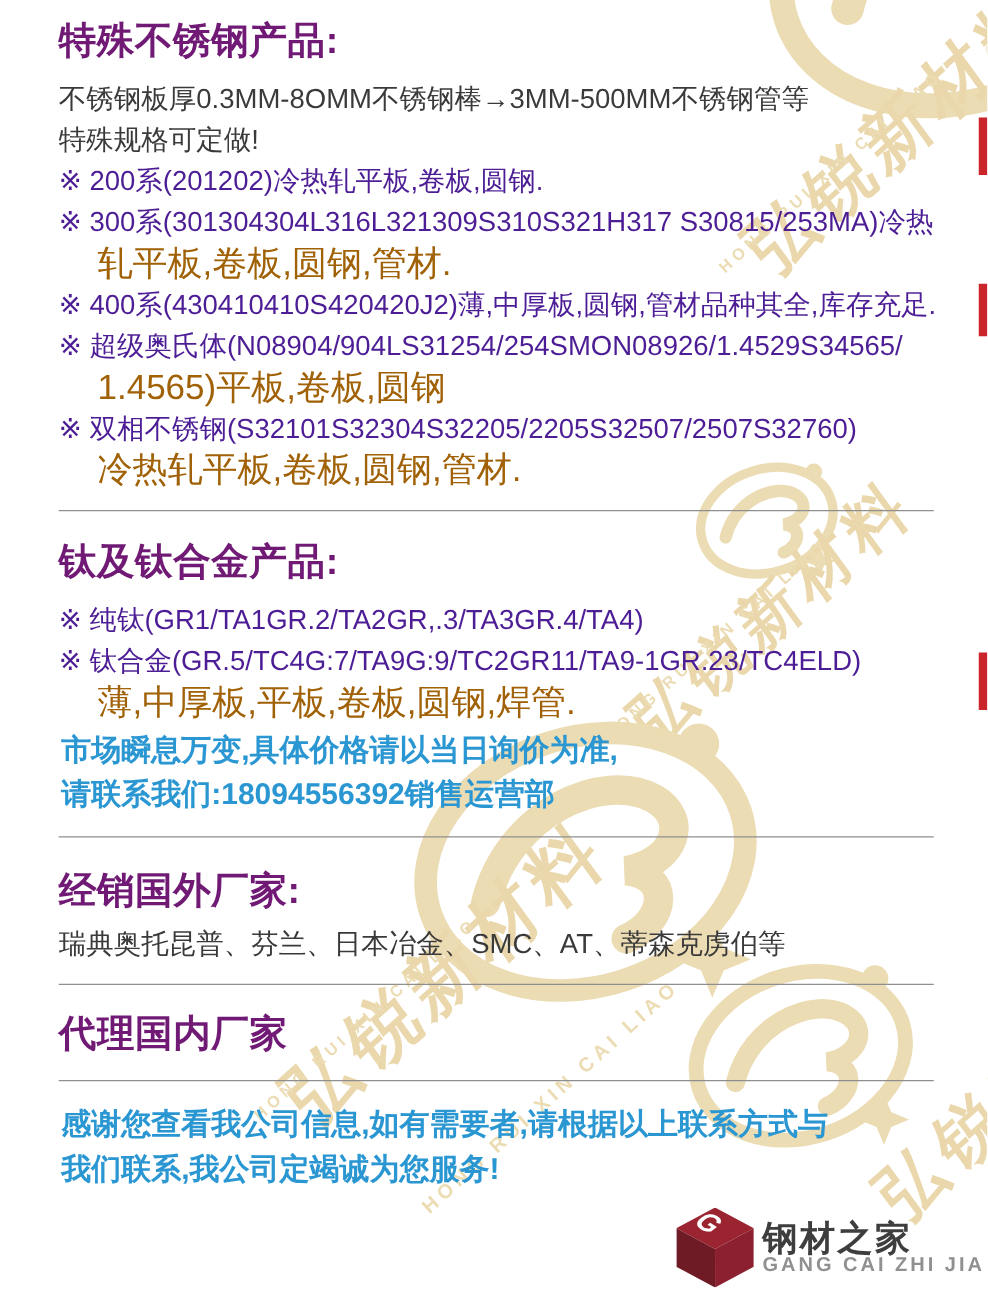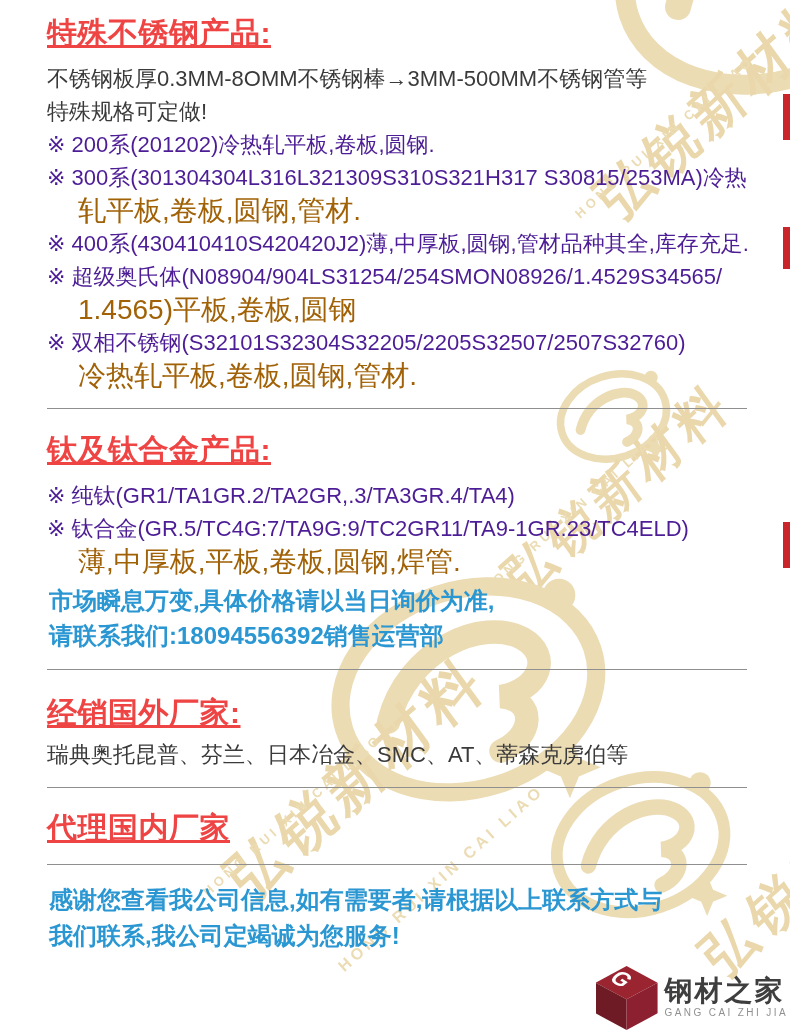--- a/index.html
+++ b/index.html
@@ -17,22 +17,22 @@
     letter-spacing:7px;
   }
   .wm-latin {
     position:absolute; white-space:nowrap; font-weight:bold; color:#ecdcb4;
     transform-origin:0 0; transform:rotate(-42deg);
     font-size:13px; letter-spacing:4px;
   }
   
   .content { position:absolute; inset:0; z-index:1; padding:14px 43px 0 47px; }
   .h-blue {
-    font-size:30px; line-height:38px; font-weight:bold; color:#ef4444;
-    letter-spacing:0.5px; margin:0; white-space:nowrap;text-decoration:underline;
+    font-size:30px; line-height:38px; font-weight:bold; color:#701a75;
+    letter-spacing:0.5px; margin:0; white-space:nowrap;
   }
   .h-blue.mb { margin-bottom:10px; }
   .body-line { font-size:22px; line-height:33px; margin:0; white-space:nowrap; color:#3a3a3a; }
   .ln { font-size:22px; line-height:33px; white-space:nowrap; color:#4c1d95;
         padding-left:31px; text-indent:-31px; }
   .ln-cont { font-size:28px; line-height:33px; white-space:nowrap; color:#a16207;
         padding-left:31px; }
   .blue-note { font-size:24px; line-height:33px; font-weight:bold; color:#2b97d2;
         margin:2px; white-space:nowrap; }
   .notice-block { margin-top:6px; }
@@ -57,21 +57,21 @@
   .cube .top   { clip-path:polygon(50% 0, 100% 26%, 50% 52%, 0 26%); background:#9a2430; }
   .cube .left  { clip-path:polygon(0 26%, 50% 52%, 50% 100%, 0 74%);  background:#6f1b25; }
   .cube .right { clip-path:polygon(100% 26%, 50% 52%, 50% 100%, 100% 74%); background:#8c2030; }
   .cube .g-mark {
     position:absolute; left:17px; top:1px; font-size:21px; font-weight:bold; color:#ffffff;
     transform:rotate(24deg) skew(-28deg, 8deg); font-family:"Liberation Sans",sans-serif;
   }
   .logo-text { margin-left:7px; text-align:left; }
   .logo-cn { font-size:28px; font-weight:bold; color:#3e3e3e; letter-spacing:2px;
     line-height:30px; white-space:nowrap; }
-  .logo-en { font-size:10px; font-weight:normal; color:#909090; letter-spacing:2.4px;
+  .logo-en { font-size:16px; font-weight:bold; color:#909090; letter-spacing:2.4px;
     line-height:14px; white-space:nowrap; }
 </style>
 </head>
 <body>
 
 <svg width="0" height="0" style="position:absolute">
   <defs>
     <g id="wm-emblem-shape">
       <ellipse cx="78" cy="78" rx="72" ry="55" transform="rotate(-18 78 78)" fill="none" stroke="currentColor" stroke-width="10"></ellipse>
       <path d="M34 96 C44 56 86 38 108 50 C124 59 118 78 96 82 C116 84 114 104 96 112" fill="none" stroke="currentColor" stroke-width="13" stroke-linecap="round"></path>

